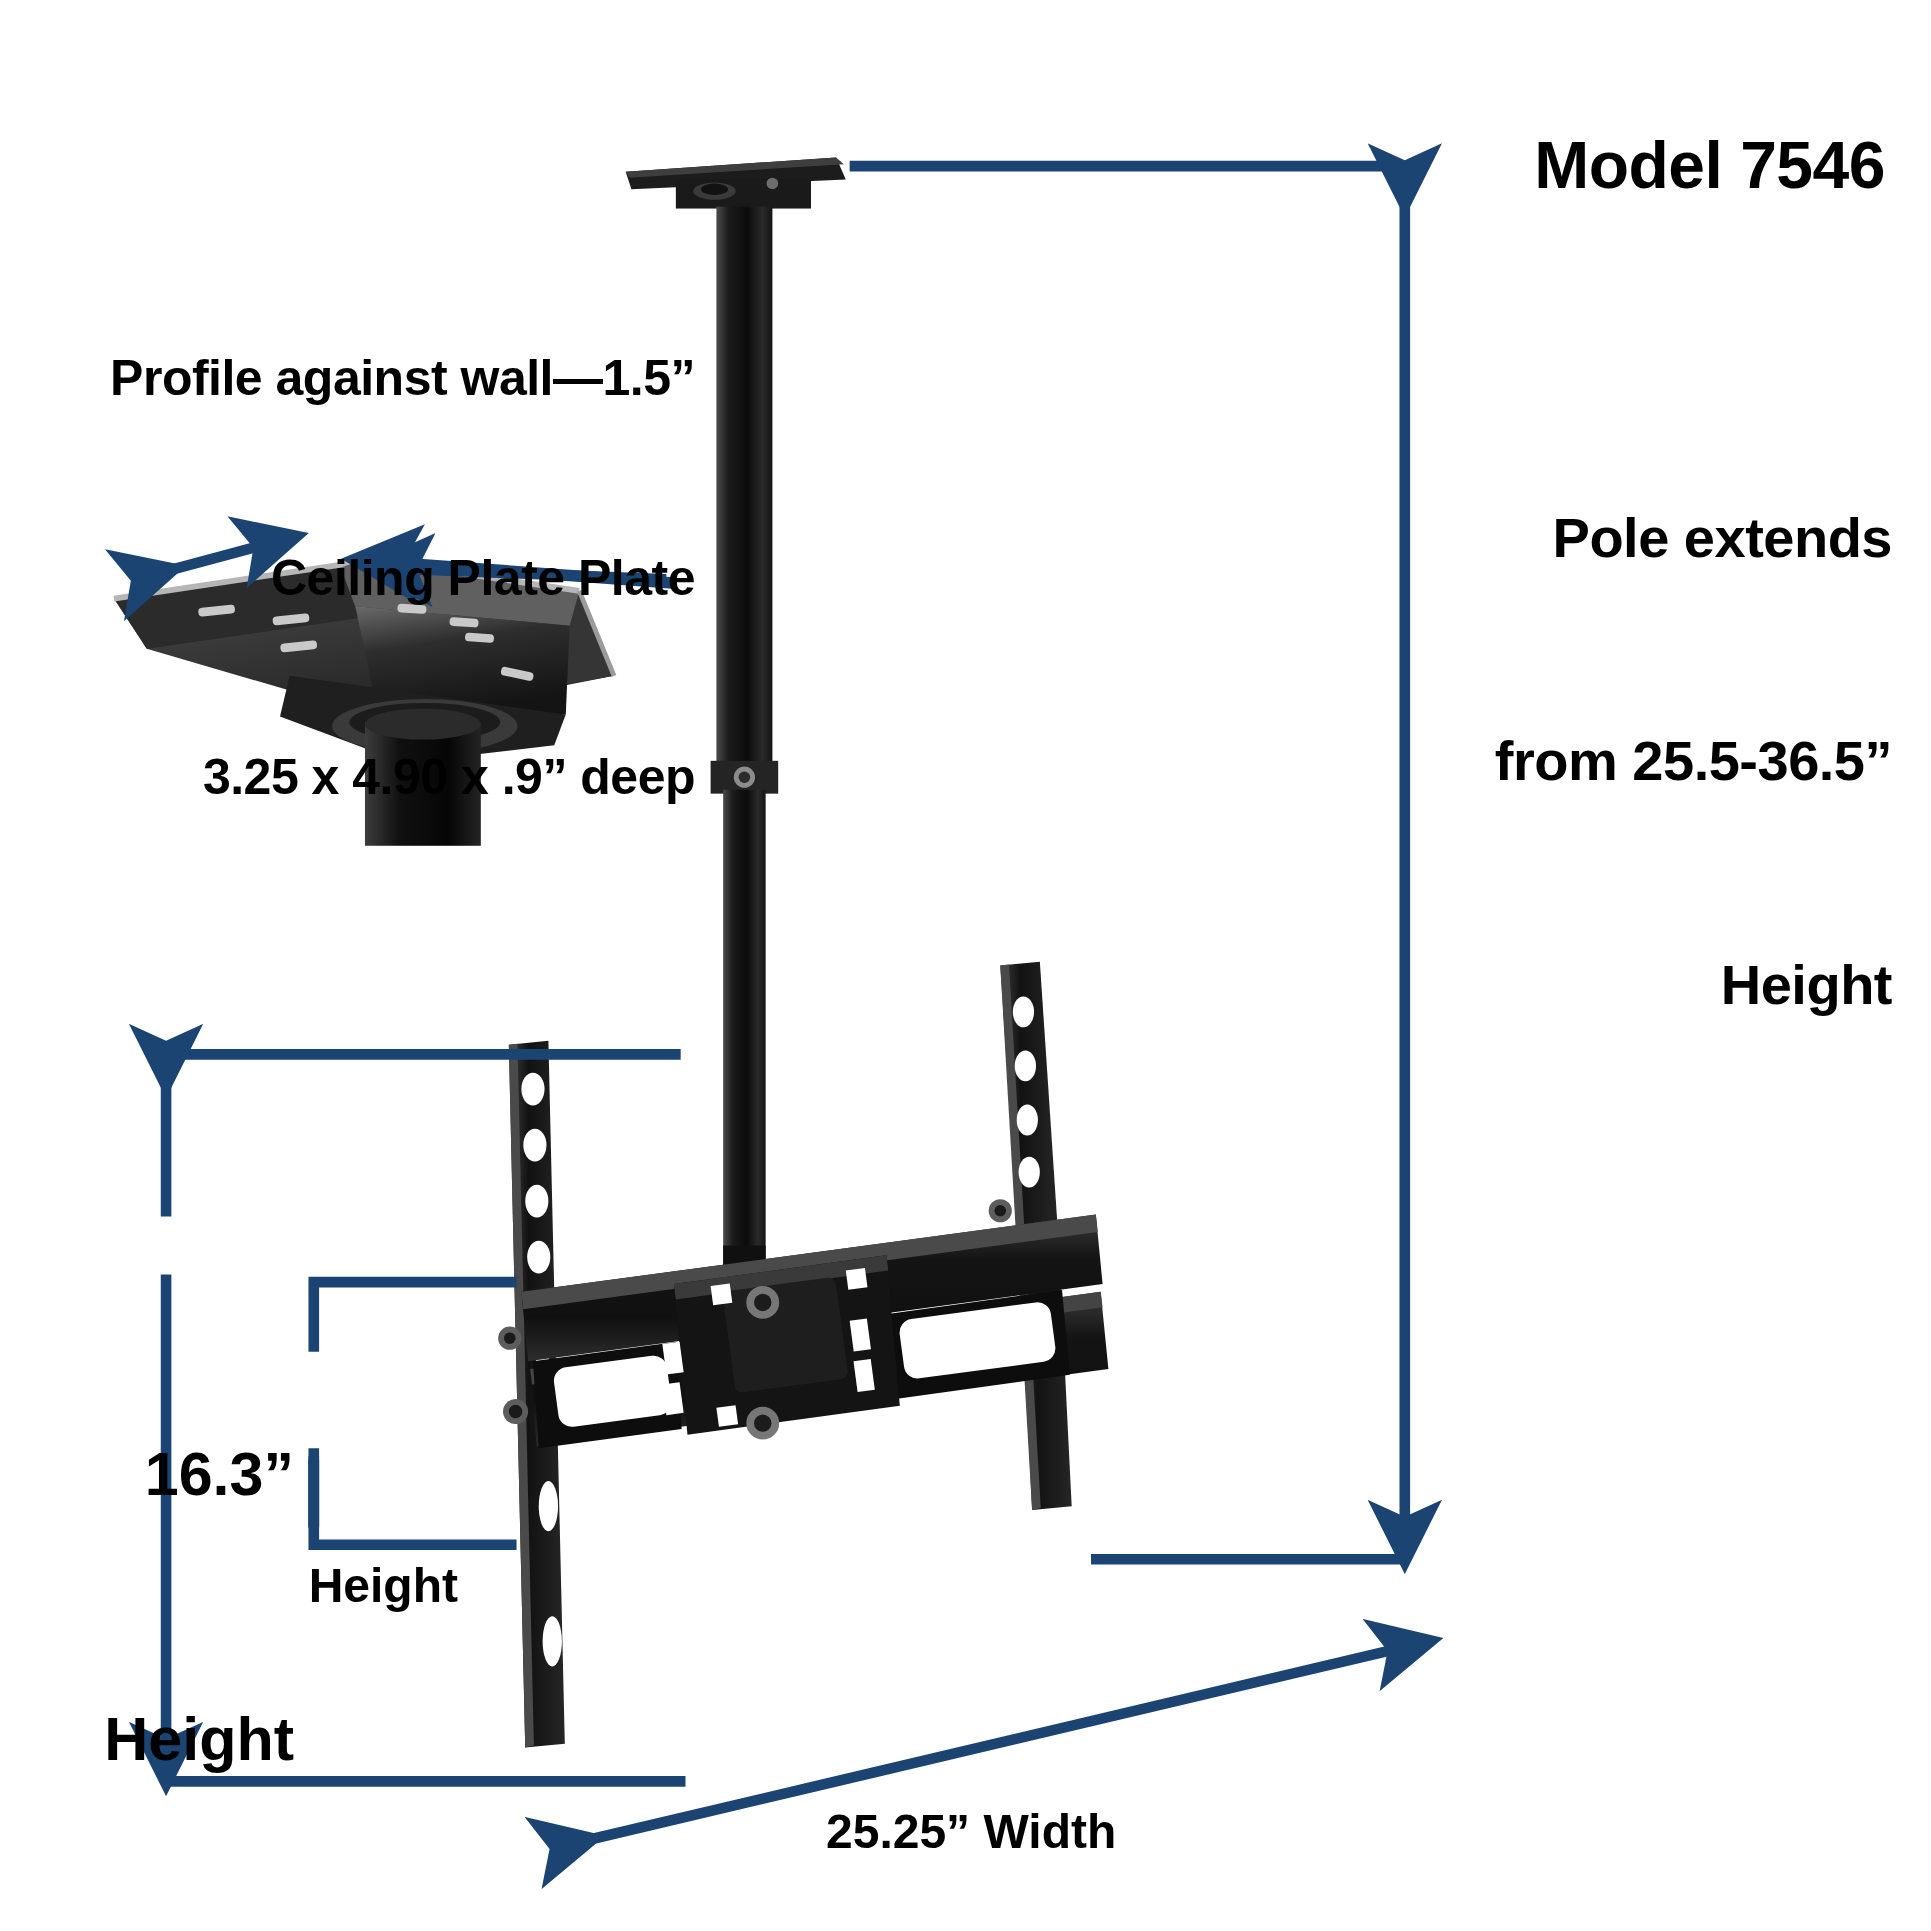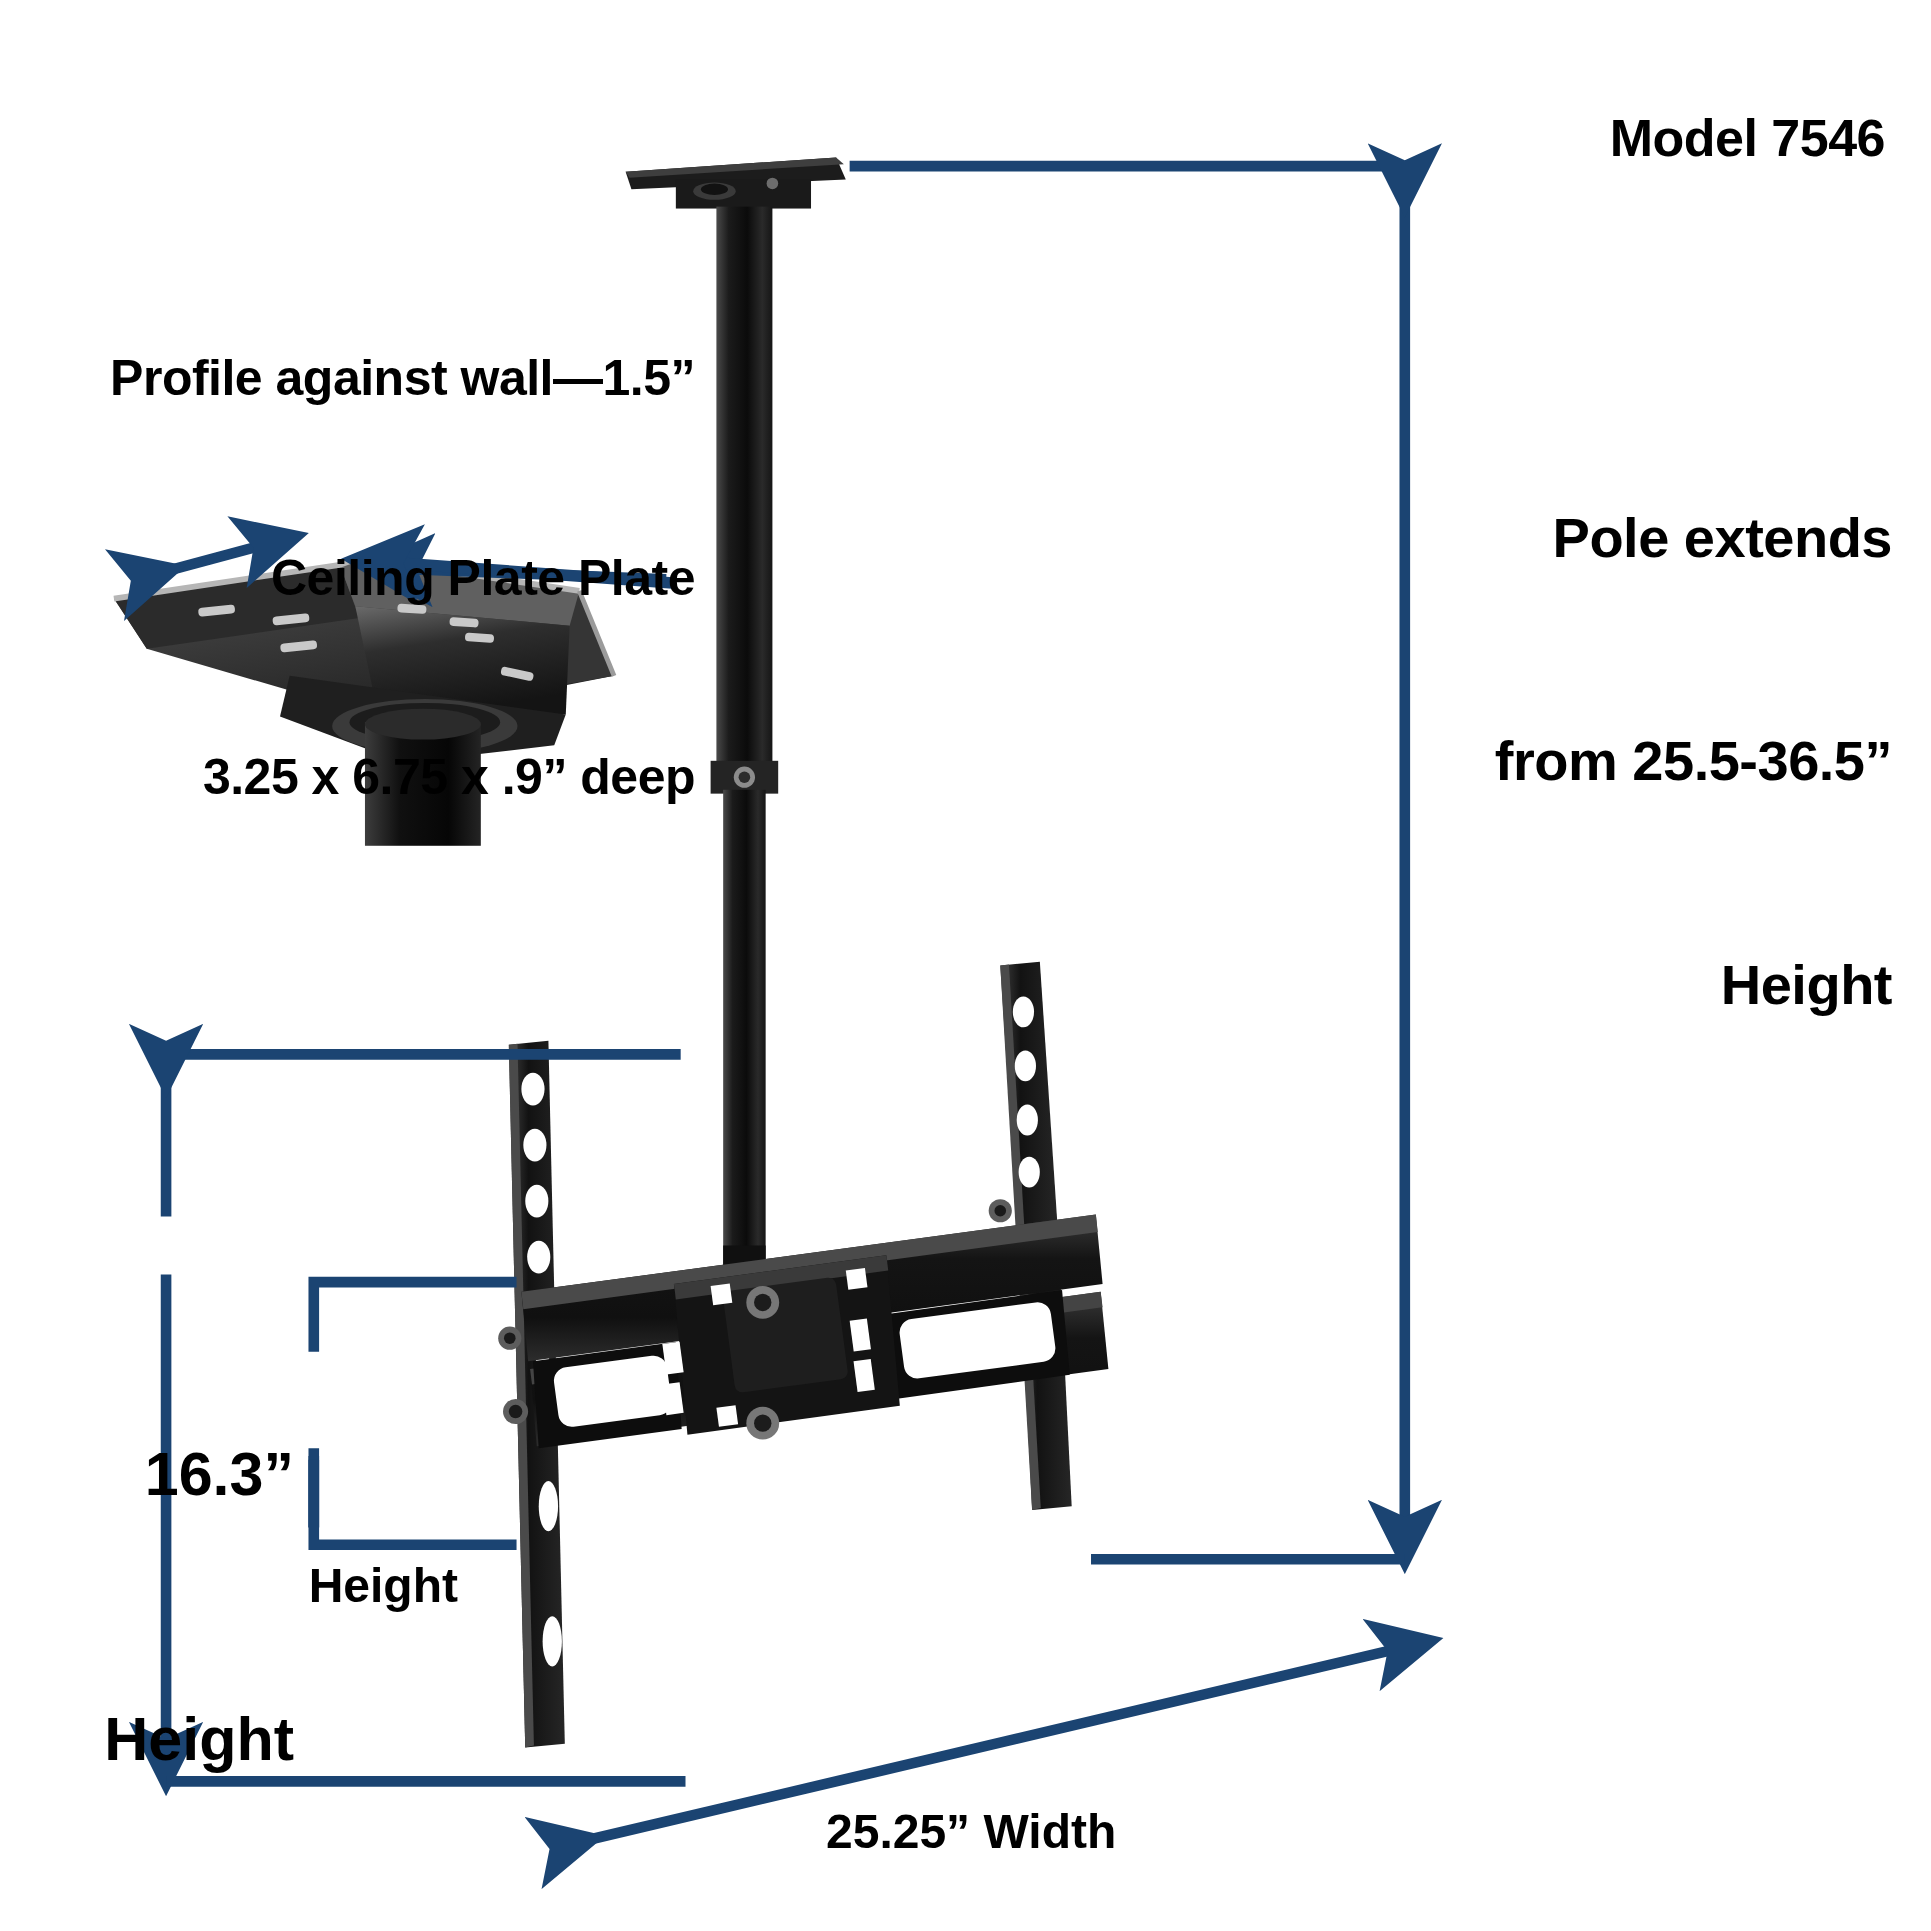--- a/index.html
+++ b/index.html
@@ -22,21 +22,21 @@
     font-weight: bold;
     line-height: 1.30;
     white-space: pre;
     text-align: right;
   }
 
   
   #model-number {
     right: 46px;
     top: 37px;
-    font-size: 52px;
+    font-size: 66px;
     text-align: center;
     letter-spacing: -0.5px;
   }
   #plate-caption {
     left: 29px;
     top: 212px;
     width: 666px;
     font-size: 50px;
     line-height: 1.33;
     letter-spacing: -0.5px;
@@ -300,21 +300,21 @@
     </g>
   </svg>
 
   <div class="txt" id="model-number">
     <span>Model 7546</span>
   </div>
 
   <div class="txt" id="plate-caption">
     <div>Profile against wall—1.5”</div>
     <div>Ceiling Plate Plate</div>
-    <div>3.25 x 6.75 x .9” deep</div>
+    <div>3.25 x 4.90 x .9” deep</div>
   </div>
 
   <div class="txt" id="pole-caption">
     <div>Pole extends</div>
     <div>from 25.5-36.5”</div>
     <div>Height</div>
   </div>
 
   <div class="txt" id="height-163-label">
     <div>16.3”</div>

